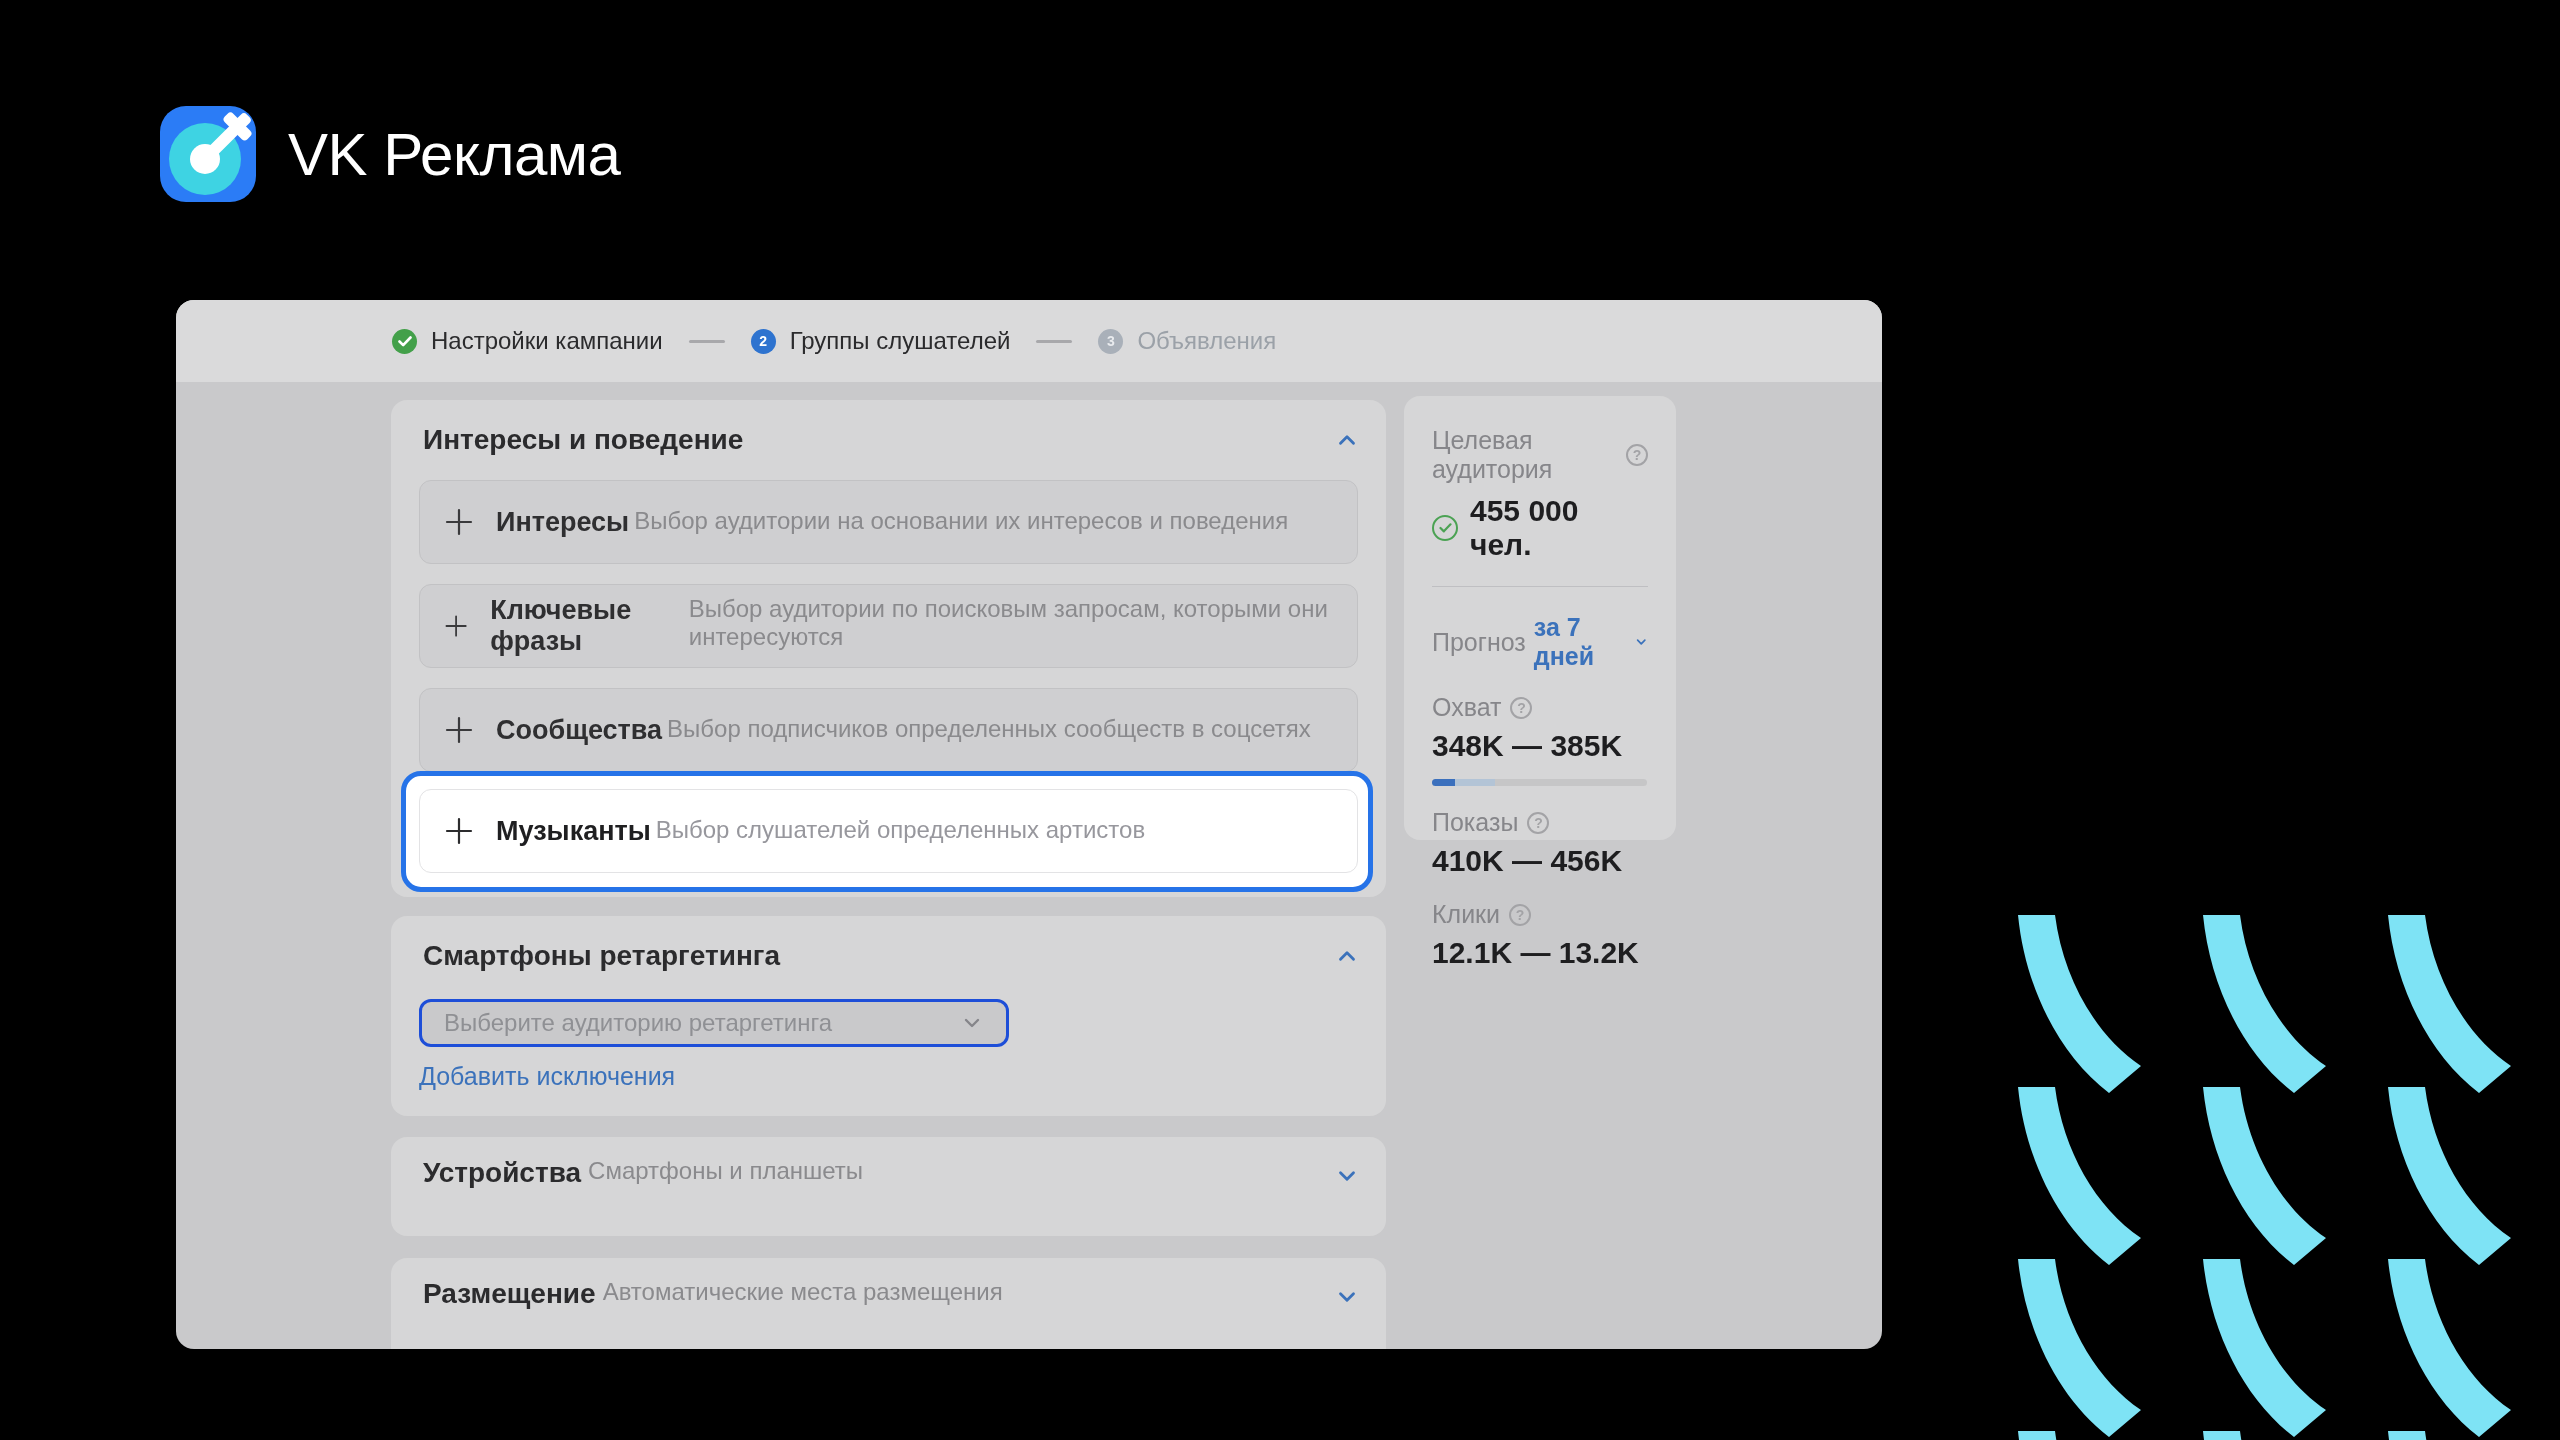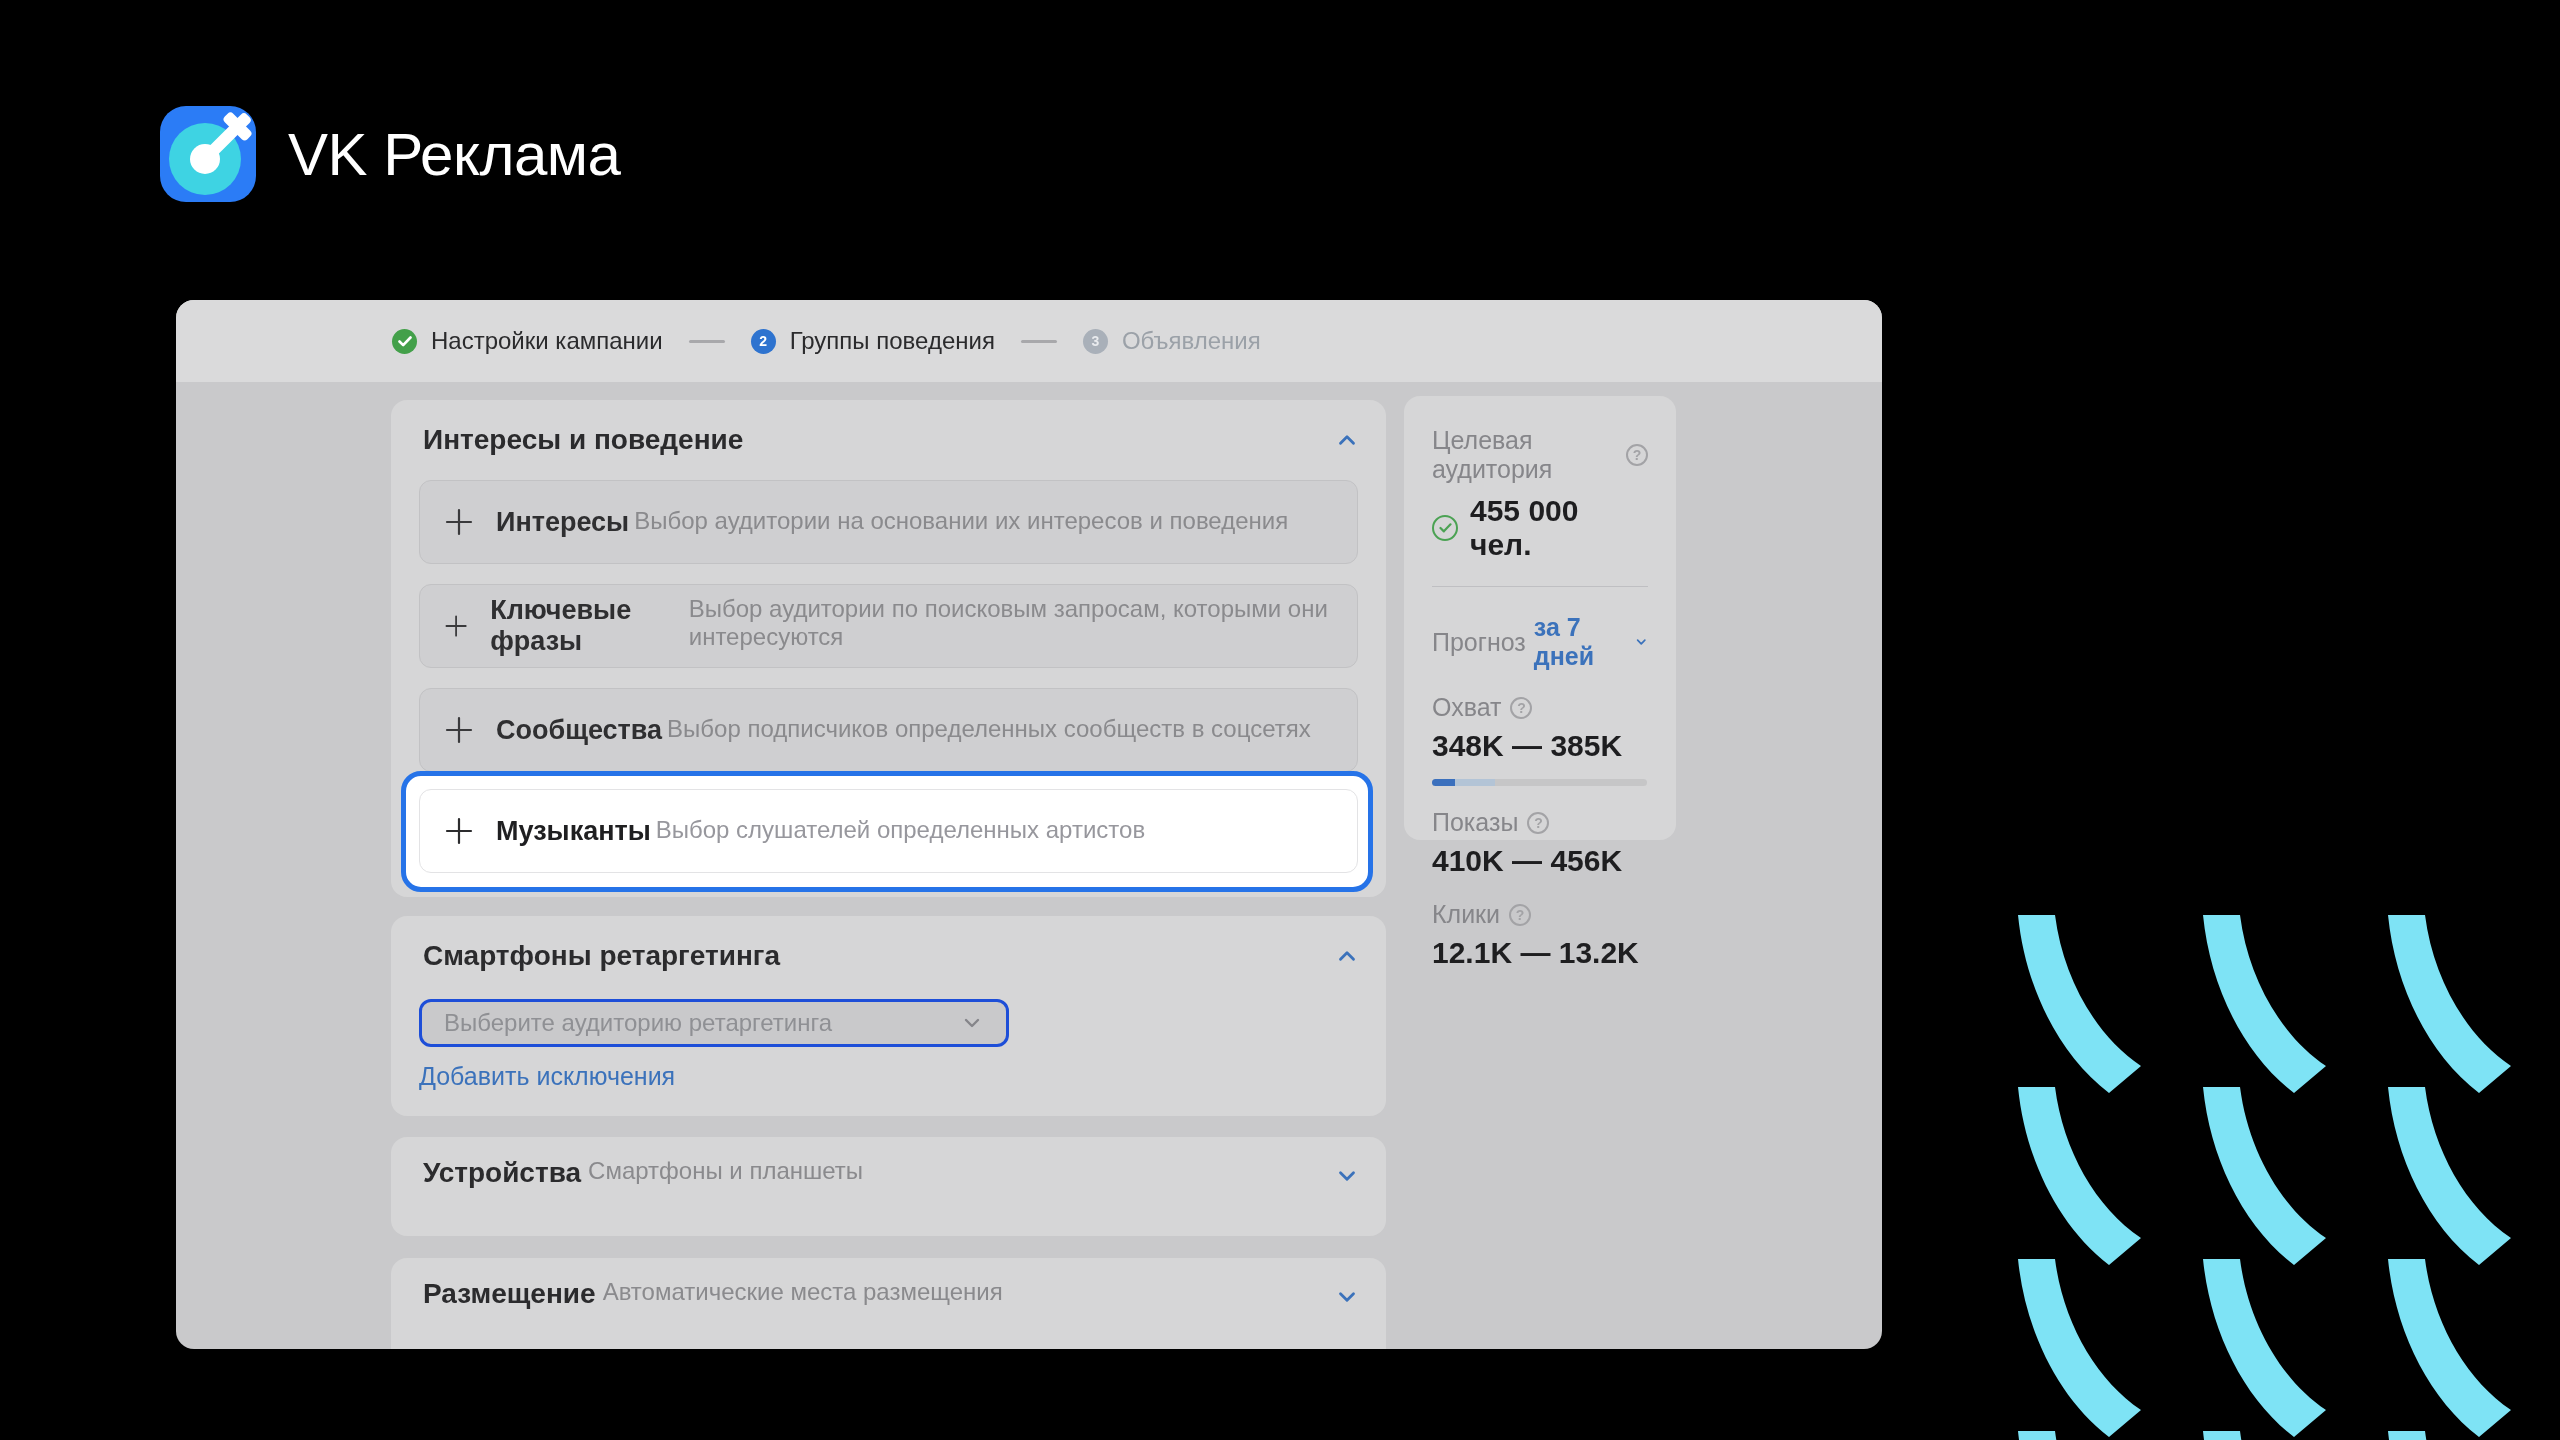--- a/index.html
+++ b/index.html
@@ -166,21 +166,21 @@
         <span class="step-circle done">
           <svg width="14" height="11" viewBox="0 0 14 11">
               <polyline points="1.5,5.5 5.2,9.2 12.5,1.5" fill="none" stroke="#fff" stroke-width="2.6" stroke-linecap="round" stroke-linejoin="round"></polyline>
             </svg>
         </span>
         <span class="step-label">Настройки кампании</span>
       </div>
       <span class="step-dash"></span>
       <div class="step">
         <span class="step-circle active">2</span>
-        <span class="step-label">Группы поведения</span>
+        <span class="step-label">Группы слушателей</span>
       </div>
       <span class="step-dash"></span>
       <div class="step">
         <span class="step-circle upcoming">3</span>
         <span class="step-label muted">Объявления</span>
       </div>
     </div>
 
     <section class="panel s1">
       <div class="panel-head">

